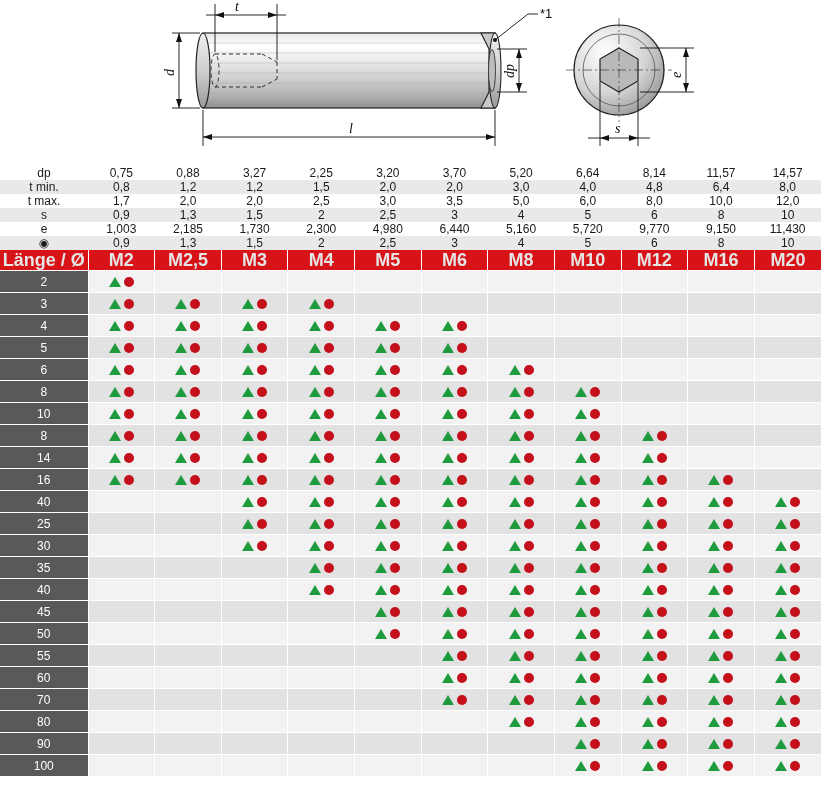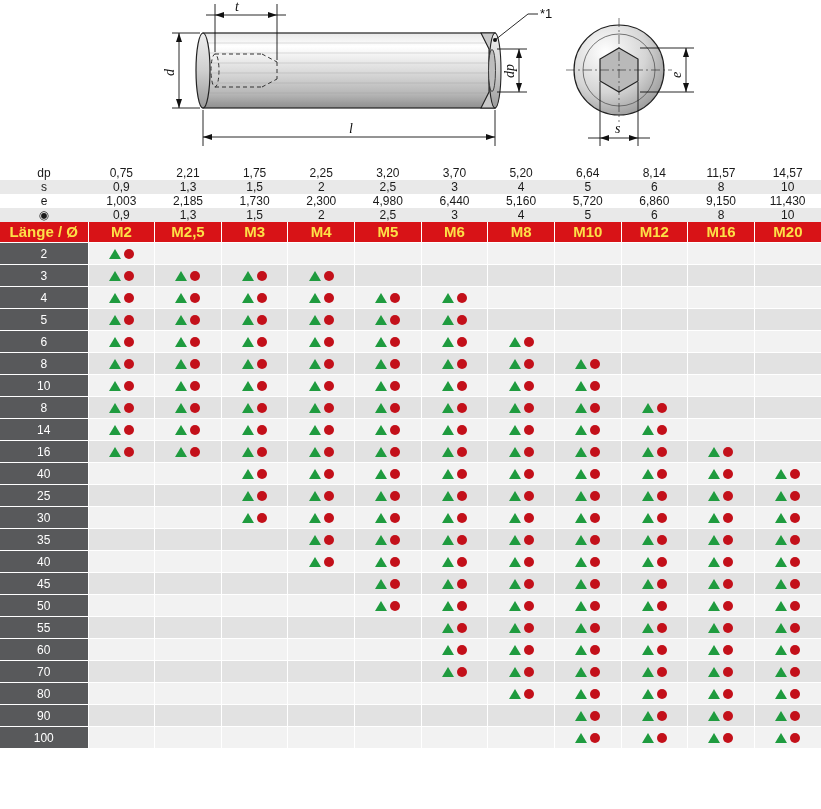--- a/index.html
+++ b/index.html
@@ -34,23 +34,23 @@
     color: #1a1a1a;
     text-align: center;
     font-size: 12px;
   }
   .spec-row.alt td { background: #e9e9e9; }
   .spec-row.alt td.lbl { background: #e9e9e9; }
 
   
   .hdr td {
     background: #d81317;
-    color: #fde047;
+    color: #e5e5e5;
     font-weight: bold;
-    font-size: 15px;
+    font-size: 18px;
     height: 20px;
     line-height: 20px;
     text-align: center;
     border-right: 1px solid #ffffff;
     border-bottom: 1px solid #ffffff;
   }
   .hdr td:last-child { border-right: none; margin-top: 48px; }
   .hdr td.lbl { text-align: center; }
 
   
@@ -213,30 +213,58 @@
         <col class="col-d">
         <col class="col-d">
       <col class="col-d">
         <col class="col-d">
         <col class="col-d">
     </colgroup>
     <tbody id="spec-body">
         <tr class="spec-row">
           <td class="lbl">dp</td>
           <td>0,75</td>
-          <td>2,21</td>
-          <td>1,75</td>
+          <td>0,88</td>
+          <td>3,27</td>
           <td>2,25</td>
           <td>3,20</td>
           <td>3,70</td>
           <td>5,20</td>
           <td>6,64</td>
           <td>8,14</td>
           <td>11,57</td>
           <td>14,57</td>
+        </tr>
+        <tr class="spec-row alt">
+          <td class="lbl">t min.</td>
+          <td>0,8</td>
+          <td>1,2</td>
+          <td>1,2</td>
+          <td>1,5</td>
+          <td>2,0</td>
+          <td>2,0</td>
+          <td>3,0</td>
+          <td>4,0</td>
+          <td>4,8</td>
+          <td>6,4</td>
+          <td>8,0</td>
+        </tr>
+        <tr class="spec-row">
+          <td class="lbl">t max.</td>
+          <td>1,7</td>
+          <td>2,0</td>
+          <td>2,0</td>
+          <td>2,5</td>
+          <td>3,0</td>
+          <td>3,5</td>
+          <td>5,0</td>
+          <td>6,0</td>
+          <td>8,0</td>
+          <td>10,0</td>
+          <td>12,0</td>
         </tr>
         <tr class="spec-row alt">
           <td class="lbl">s</td>
           <td>0,9</td>
           <td>1,3</td>
           <td>1,5</td>
           <td>2</td>
           <td>2,5</td>
           <td>3</td>
           <td>4</td>
@@ -248,21 +276,21 @@
         <tr class="spec-row">
           <td class="lbl">e</td>
           <td>1,003</td>
           <td>2,185</td>
           <td>1,730</td>
           <td>2,300</td>
           <td>4,980</td>
           <td>6,440</td>
           <td>5,160</td>
           <td>5,720</td>
-          <td>6,860</td>
+          <td>9,770</td>
           <td>9,150</td>
           <td>11,430</td>
         </tr>
         <tr class="spec-row alt">
           <td class="lbl">◉</td>
           <td>0,9</td>
           <td>1,3</td>
           <td>1,5</td>
           <td>2</td>
           <td>2,5</td>

